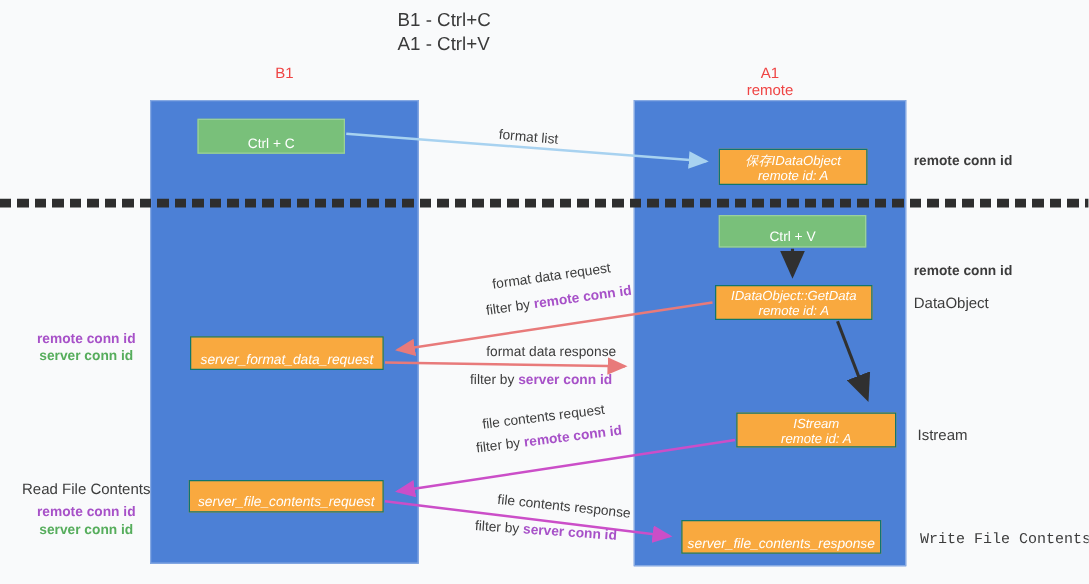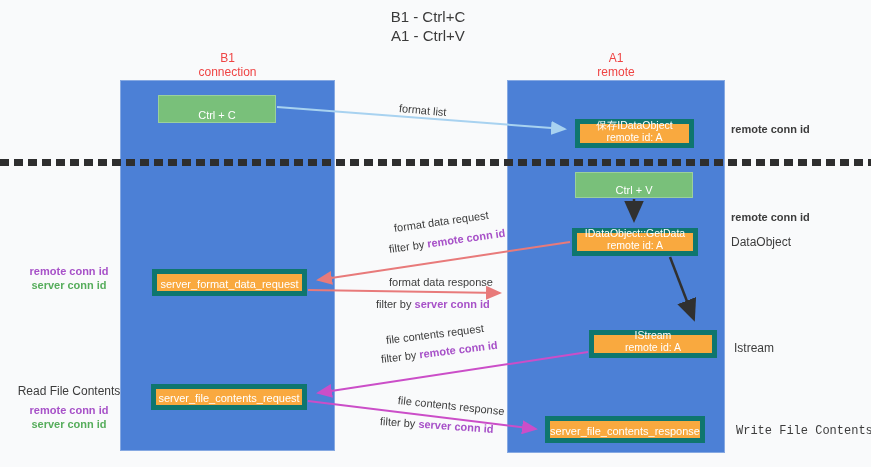--- a/index.html
+++ b/index.html
@@ -4,34 +4,34 @@
 <style>
   html,body { margin:0; padding:0; background:#f9fafb; }
   .stage {
     position:relative; width:871px; height:467px; overflow:hidden;
     background:#f9fafb;
     font-family:"Liberation Sans", sans-serif;
     color:#3c3c3c;
   }
   .title {
     position:absolute; left:318px; top:7px; width:220px;
-    text-align:center; font-size:15px; line-height:19px; color:#3a3a3a;
+    font-size:15px; line-height:19px; color:#3a3a3a;
   }
   .col { position:absolute; background:#4c80d6; border:1px solid #86a9e2; box-sizing:border-box; }
   .col-hdr {
     position:absolute; text-align:center; font-size:12px; line-height:14px; color:#ef4444;
   }
   .node {
     position:absolute; display:flex; flex-direction:column;
     align-items:center; justify-content:flex-end;
     color:#ffffff; text-align:center; box-sizing:border-box;
     line-height:13px; font-size:11px;
   }
   .node.small { font-size:10.5px; line-height:12px; }
-  .orange { background:#f9a93f; border:5px solid #0f766e; }
+  .orange { background:#f9a93f; border:1px solid #0f766e;font-style:italic; }
   .green  { background:#79c07a; border:1px solid #9bd09b; }
   .dashline {
     position:absolute; left:0; top:159px; width:871px; height:7px;
     background:repeating-linear-gradient(90deg,#2e2e2e 0 9px, transparent 9px 14px);
   }
   .edge-label {
     position:absolute; font-size:11px; color:#3c3c3c; white-space:nowrap;
     transform-origin:left center;
   }
   .key { font-weight:bold; }
@@ -49,21 +49,20 @@
 
 <div class="stage">
 
   <div class="title">
     <div>B1 - Ctrl+C</div>
     <div>A1 - Ctrl+V</div>
   </div>
 
   <div class="col-hdr" style="left:120px; top:51px; width:215px;">
     <div>B1</div>
-    <div>connection</div>
   </div>
   <div class="col-hdr" style="left:507px; top:51px; width:218px;">
     <div>A1</div>
     <div>remote</div>
   </div>
 
   <div class="col" style="left:120px; top:80px; width:215px; height:371px;"></div>
   <div class="col" style="left:507px; top:80px; width:218px; height:373px;"></div>
 
   <div class="dashline"></div>

